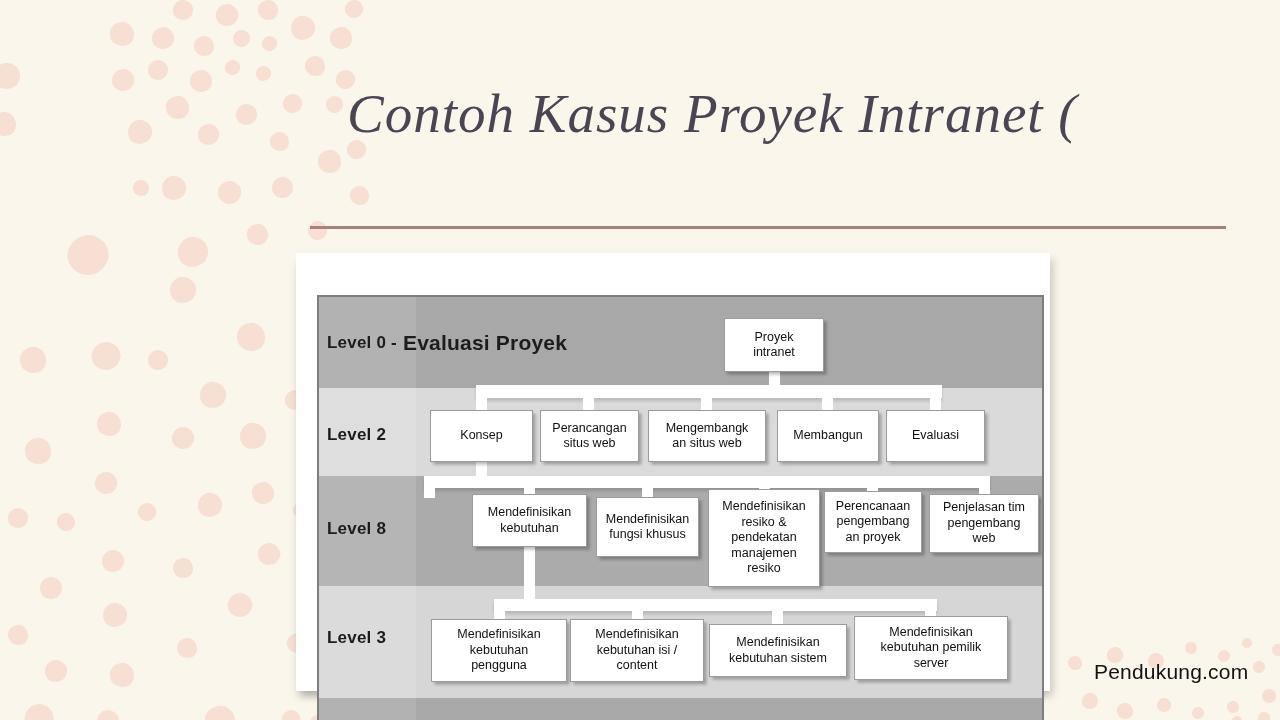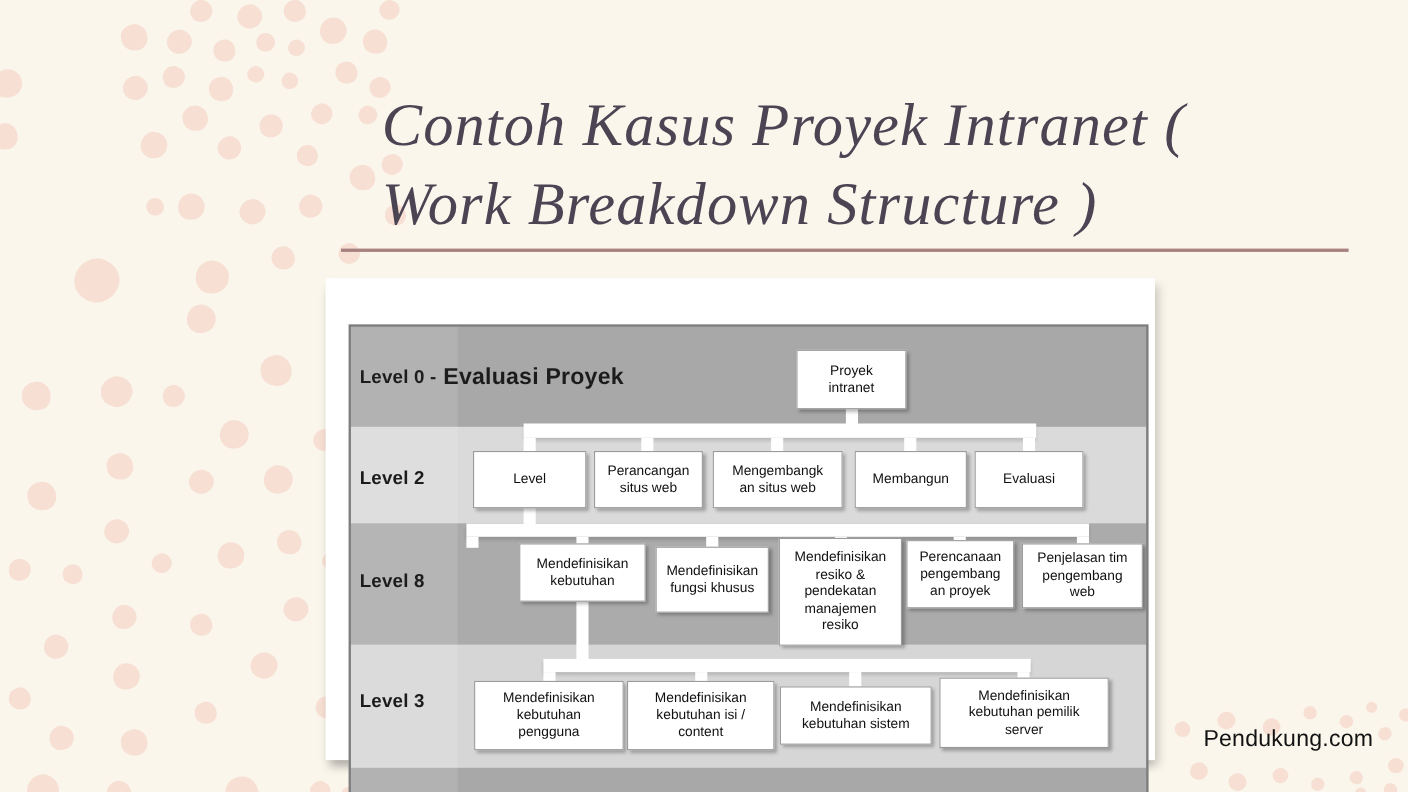--- a/index.html
+++ b/index.html
@@ -151,21 +151,20 @@
       <div class="dot" style="left: 1157px; top: 698px; width: 14px; height: 14px;"></div>
       <div class="dot" style="left: 1192px; top: 707px; width: 12px; height: 12px;"></div>
       <div class="dot" style="left: 1227px; top: 701px; width: 12px; height: 12px;"></div>
       <div class="dot" style="left: 1262px; top: 689px; width: 14px; height: 14px;"></div>
       <div class="dot" style="left: 1258px; top: 712px; width: 12px; height: 12px;"></div>
       <div class="dot" style="left: 1232px; top: 716px; width: 10px; height: 10px;"></div>
     </div>
 
   <h1 class="title">
     <span>Contoh Kasus Proyek Intranet (</span>
-    <span>Work Breakdown Structure )</span>
   </h1>
   <div class="title-rule"></div>
 
   <div class="panel">
     <div class="diagram">
 
       <div class="band" style="top:0;height:91px;background:var(--c-band_dark,#A8A8A8)"></div>
       <div class="band" style="top:91px;height:88px;background:var(--c-band_light,#DADADA)"></div>
       <div class="band" style="top:179px;height:110px;background:var(--c-band_dark2,#ABABAB)"></div>
       <div class="band" style="top:289px;height:112px;background:var(--c-band_light2,#D6D6D6)"></div>
@@ -195,21 +194,21 @@
       <div class="conn" style="left:205px;top:250px;width:11px;height:64px"></div>
       <div class="conn bar" style="left:175px;top:302px;width:443px;height:12px"></div>
       <div class="conn" style="left:175px;top:314px;width:11px;height:12px"></div>
       <div class="conn" style="left:313px;top:314px;width:11px;height:12px"></div>
       <div class="conn" style="left:453px;top:314px;width:11px;height:16px"></div>
       <div class="conn" style="left:606px;top:314px;width:11px;height:10px"></div>
 
       <div class="wbs-box" style="left:405px;top:21px;width:100px;height:54px">Proyek
 intranet</div>
 
-      <div class="wbs-box" style="left:111px;top:113px;width:103px;height:52px">Level</div>
+      <div class="wbs-box" style="left:111px;top:113px;width:103px;height:52px">Konsep</div>
       <div class="wbs-box" style="left:221px;top:113px;width:99px;height:52px">Perancangan
 situs web</div>
       <div class="wbs-box" style="left:458px;top:113px;width:102px;height:52px">Membangun</div>
       <div class="wbs-box" style="left:329px;top:113px;width:118px;height:52px">Mengembangk
 an situs web</div>
       <div class="wbs-box" style="left:567px;top:113px;width:99px;height:52px">Evaluasi</div>
 
       <div class="wbs-box" style="left:153px;top:197px;width:115px;height:53px">Mendefinisikan
 kebutuhan</div>
       <div class="wbs-box" style="left:277px;top:200px;width:103px;height:60px">Mendefinisikan

